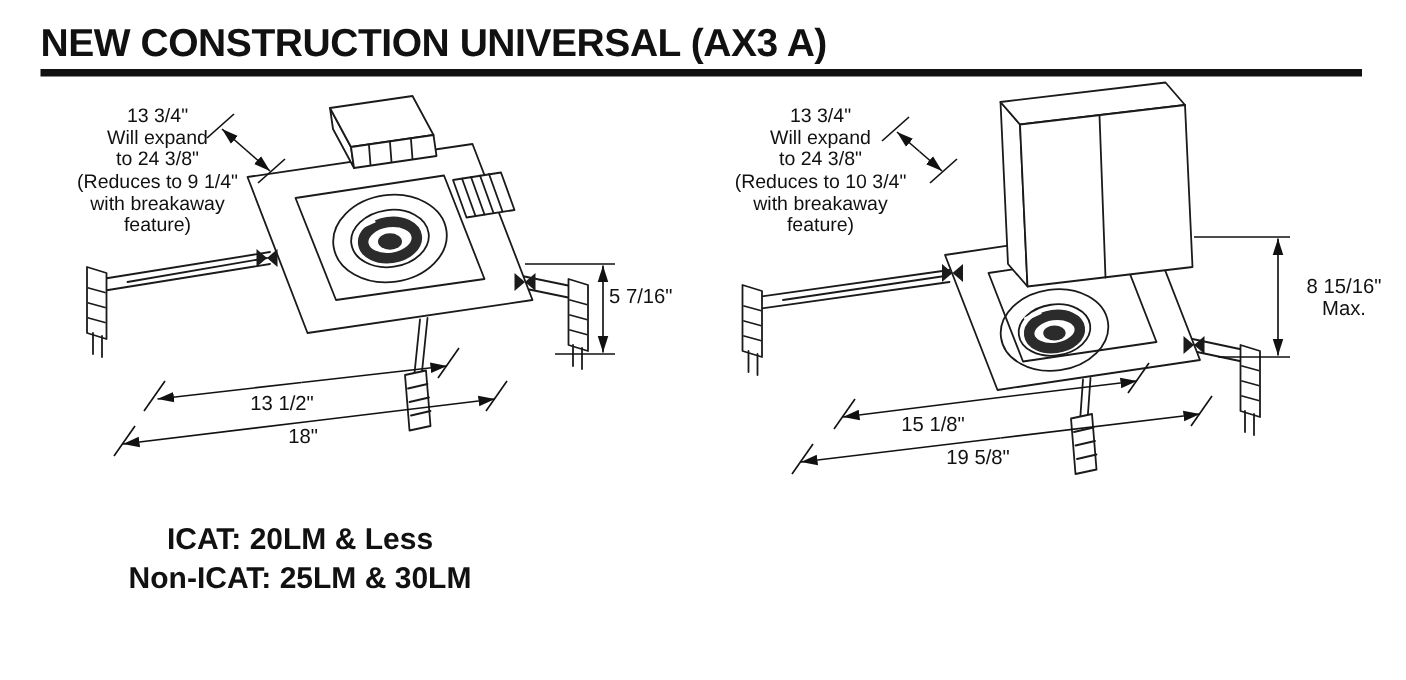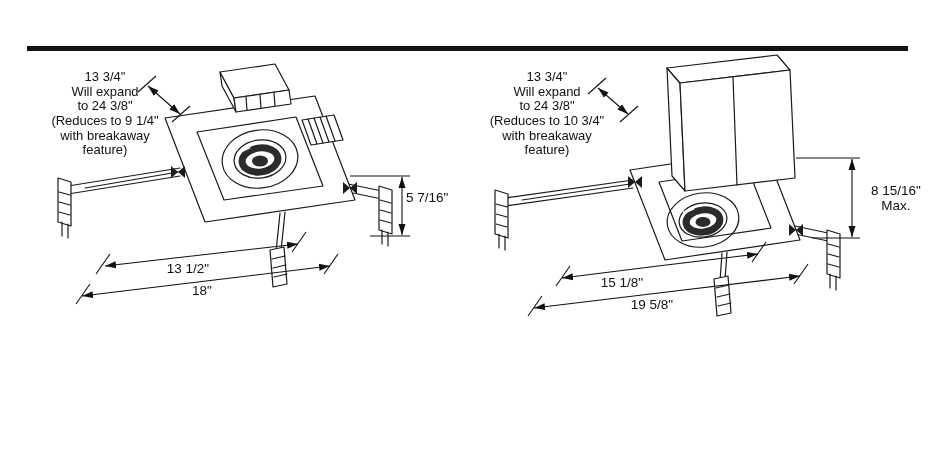--- a/index.html
+++ b/index.html
@@ -20,20 +20,21 @@
   .dk { fill:#2b2b2b; stroke:none; }
   .dln { stroke:#111; stroke-width:1.1; fill:none; }
   .thick { stroke:#2b2b2b; stroke-width:7; fill:none; }
   .bow { fill:#1a1a1a; stroke:none; }
 </style>
 </head>
 <body>
 
 <div class="canvas">
 
+  <div class="title">NEW CONSTRUCTION UNIVERSAL (AX3 A)</div>
   <div class="title-rule"></div>
 
   <div class="note" style="left:35px; top:70px; width:140px;">13 3/4"
 Will expand
 to 24 3/8"
 (Reduces to 9 1/4"
 with breakaway
 feature)</div>
 
   <svg style="left:30px; top:58px;" width="420" height="290" viewBox="0 0 420 290">
@@ -138,20 +139,24 @@
       <line class="dln" x1="294" y1="216" x2="308" y2="196"></line>
       <line class="dln" x1="176" y1="223" x2="52" y2="238" marker-end="url(#arwL)"></line>
       <line class="dln" x1="176" y1="223" x2="300" y2="208" marker-end="url(#arwL)"></line>
     </g>
   </svg>
 
   <div class="dim" style="left:406px; top:191px; width:62px;">5 7/16"</div>
   <div class="dim ctr" style="left:153px; top:262px; width:70px;">13 1/2"</div>
   <div class="dim ctr" style="left:172px; top:284px; width:60px;">18"</div>
 
+  <div class="caption" style="left:40px; top:347px; width:320px;">
+    <div>ICAT: 20LM &amp; Less</div>
+    <div>Non-ICAT: 25LM &amp; 30LM</div>
+  </div>
 
   <div class="note" style="left:477px; top:70px; width:140px;">13 3/4"
 Will expand
 to 24 3/8"
 (Reduces to 10 3/4"
 with breakaway
 feature)</div>
 
   <svg style="left:470px; top:50px;" width="450" height="300" viewBox="0 0 450 300">
     <defs>

